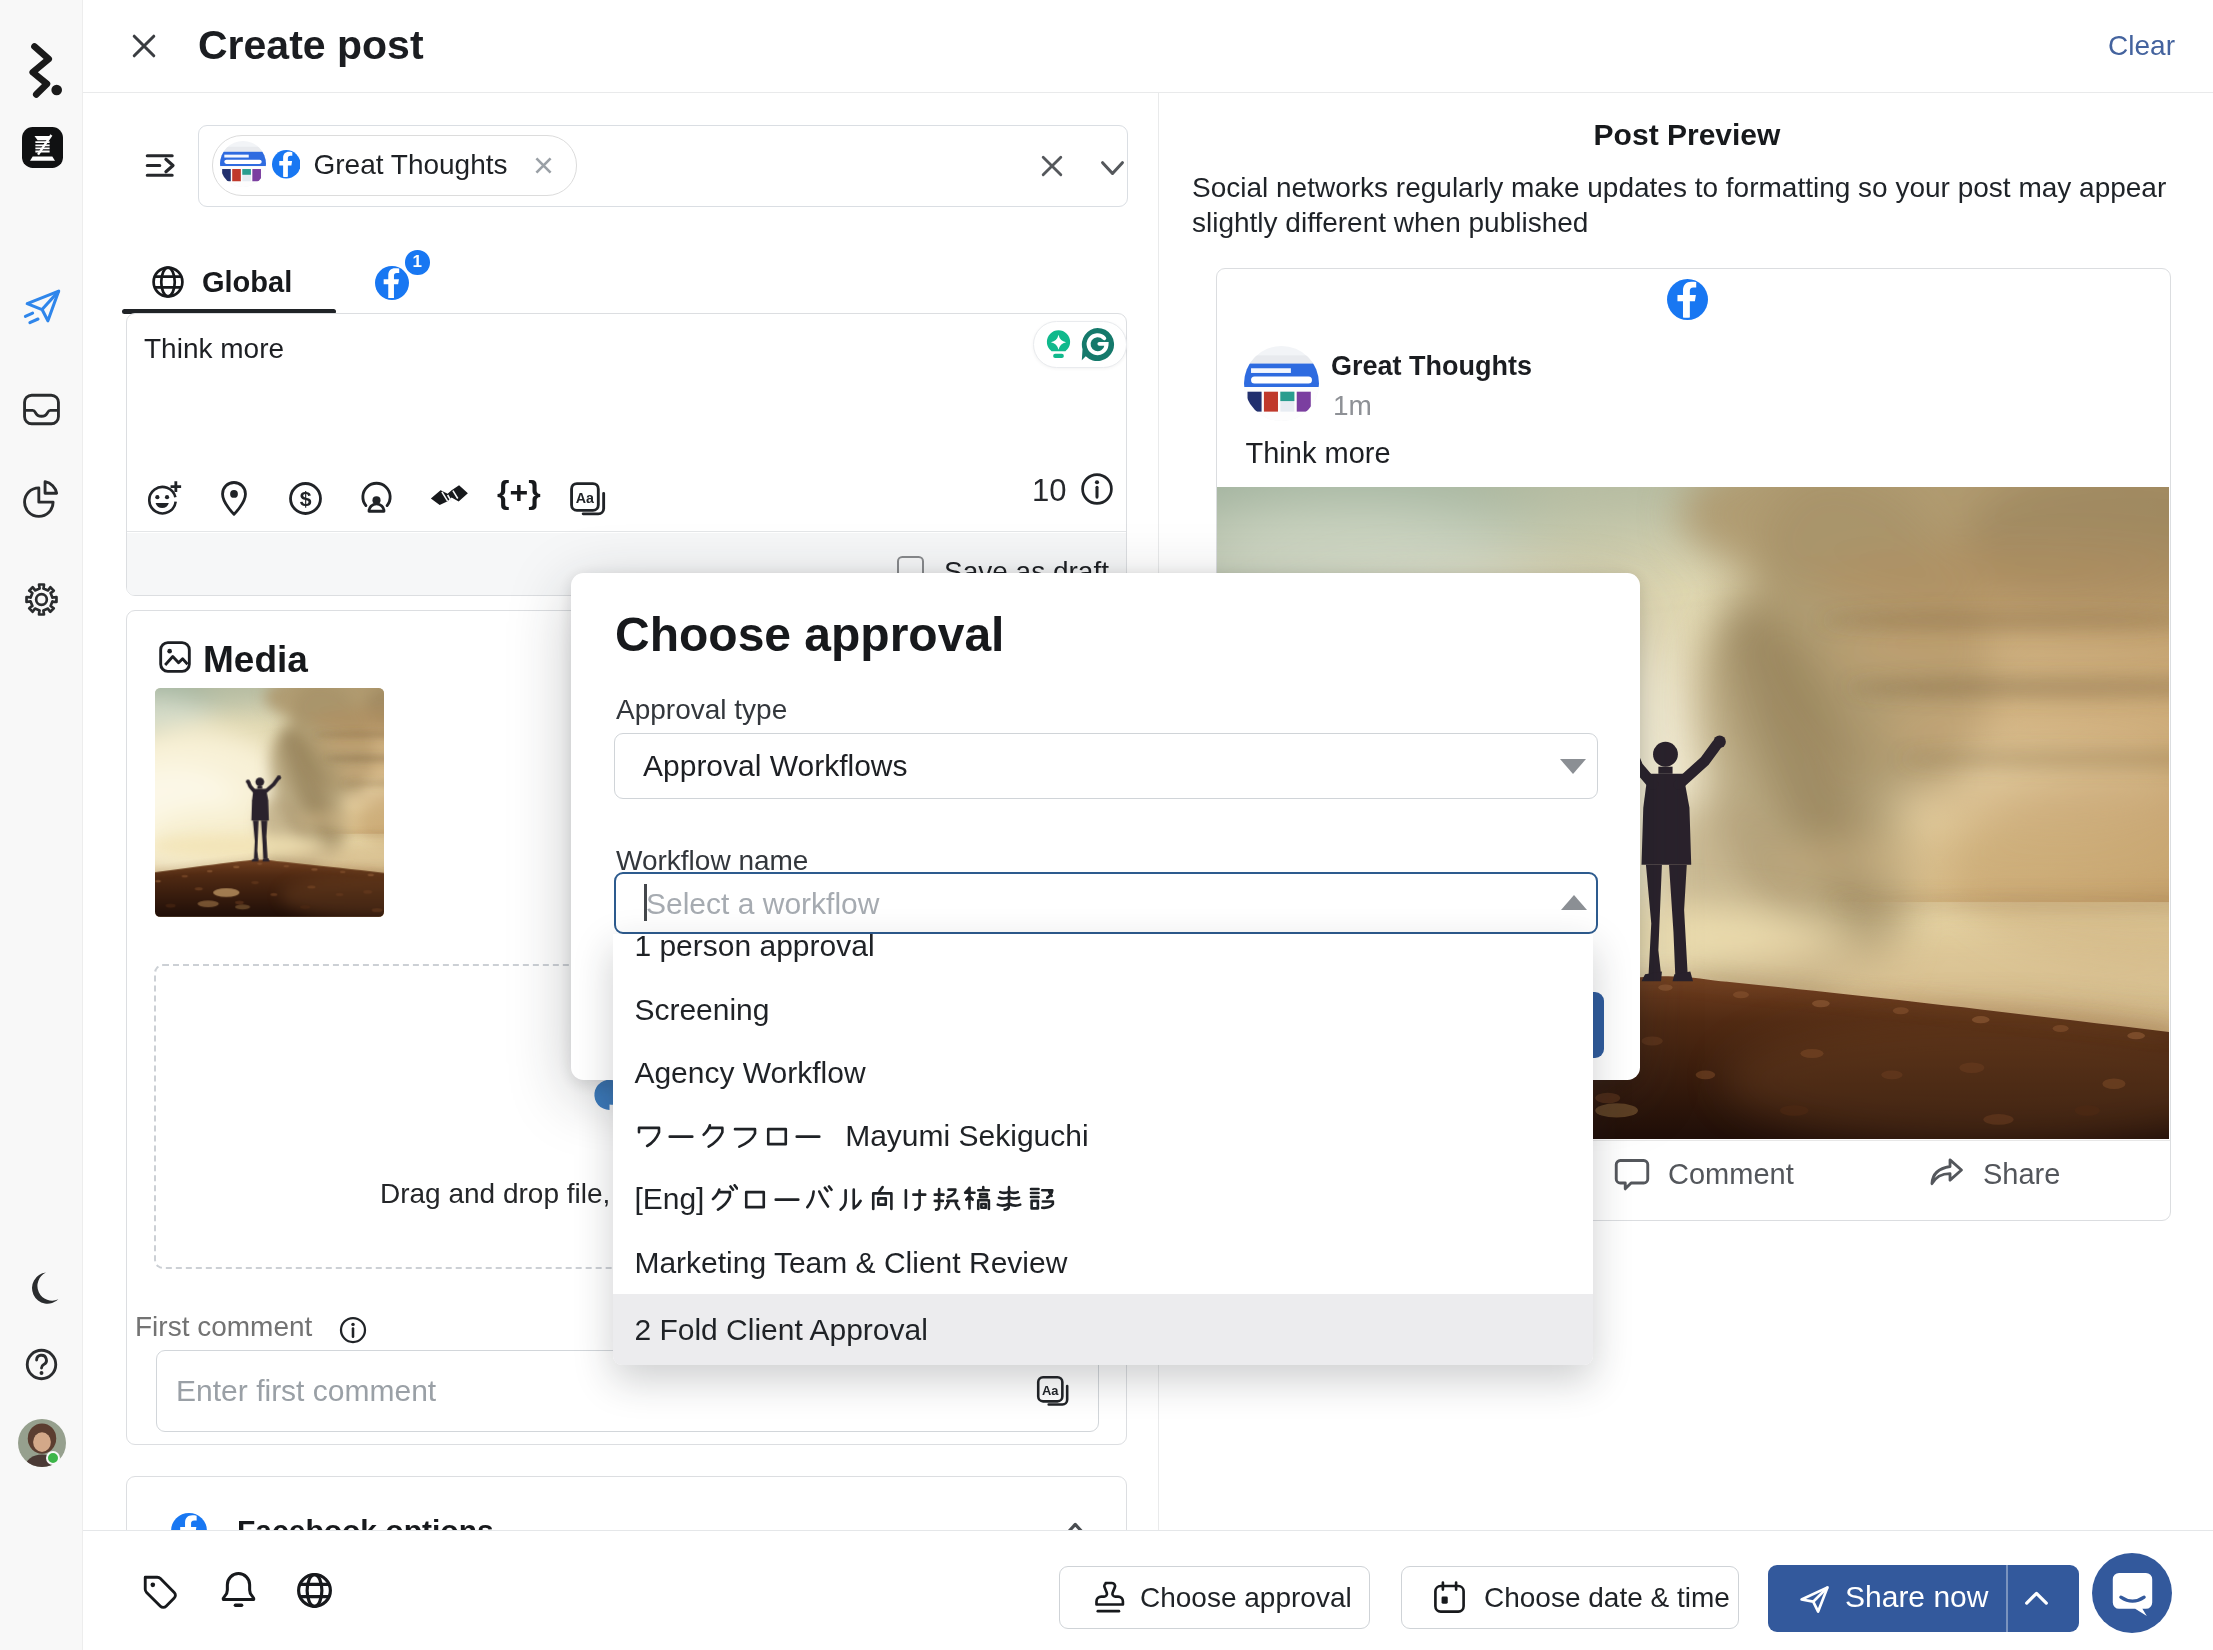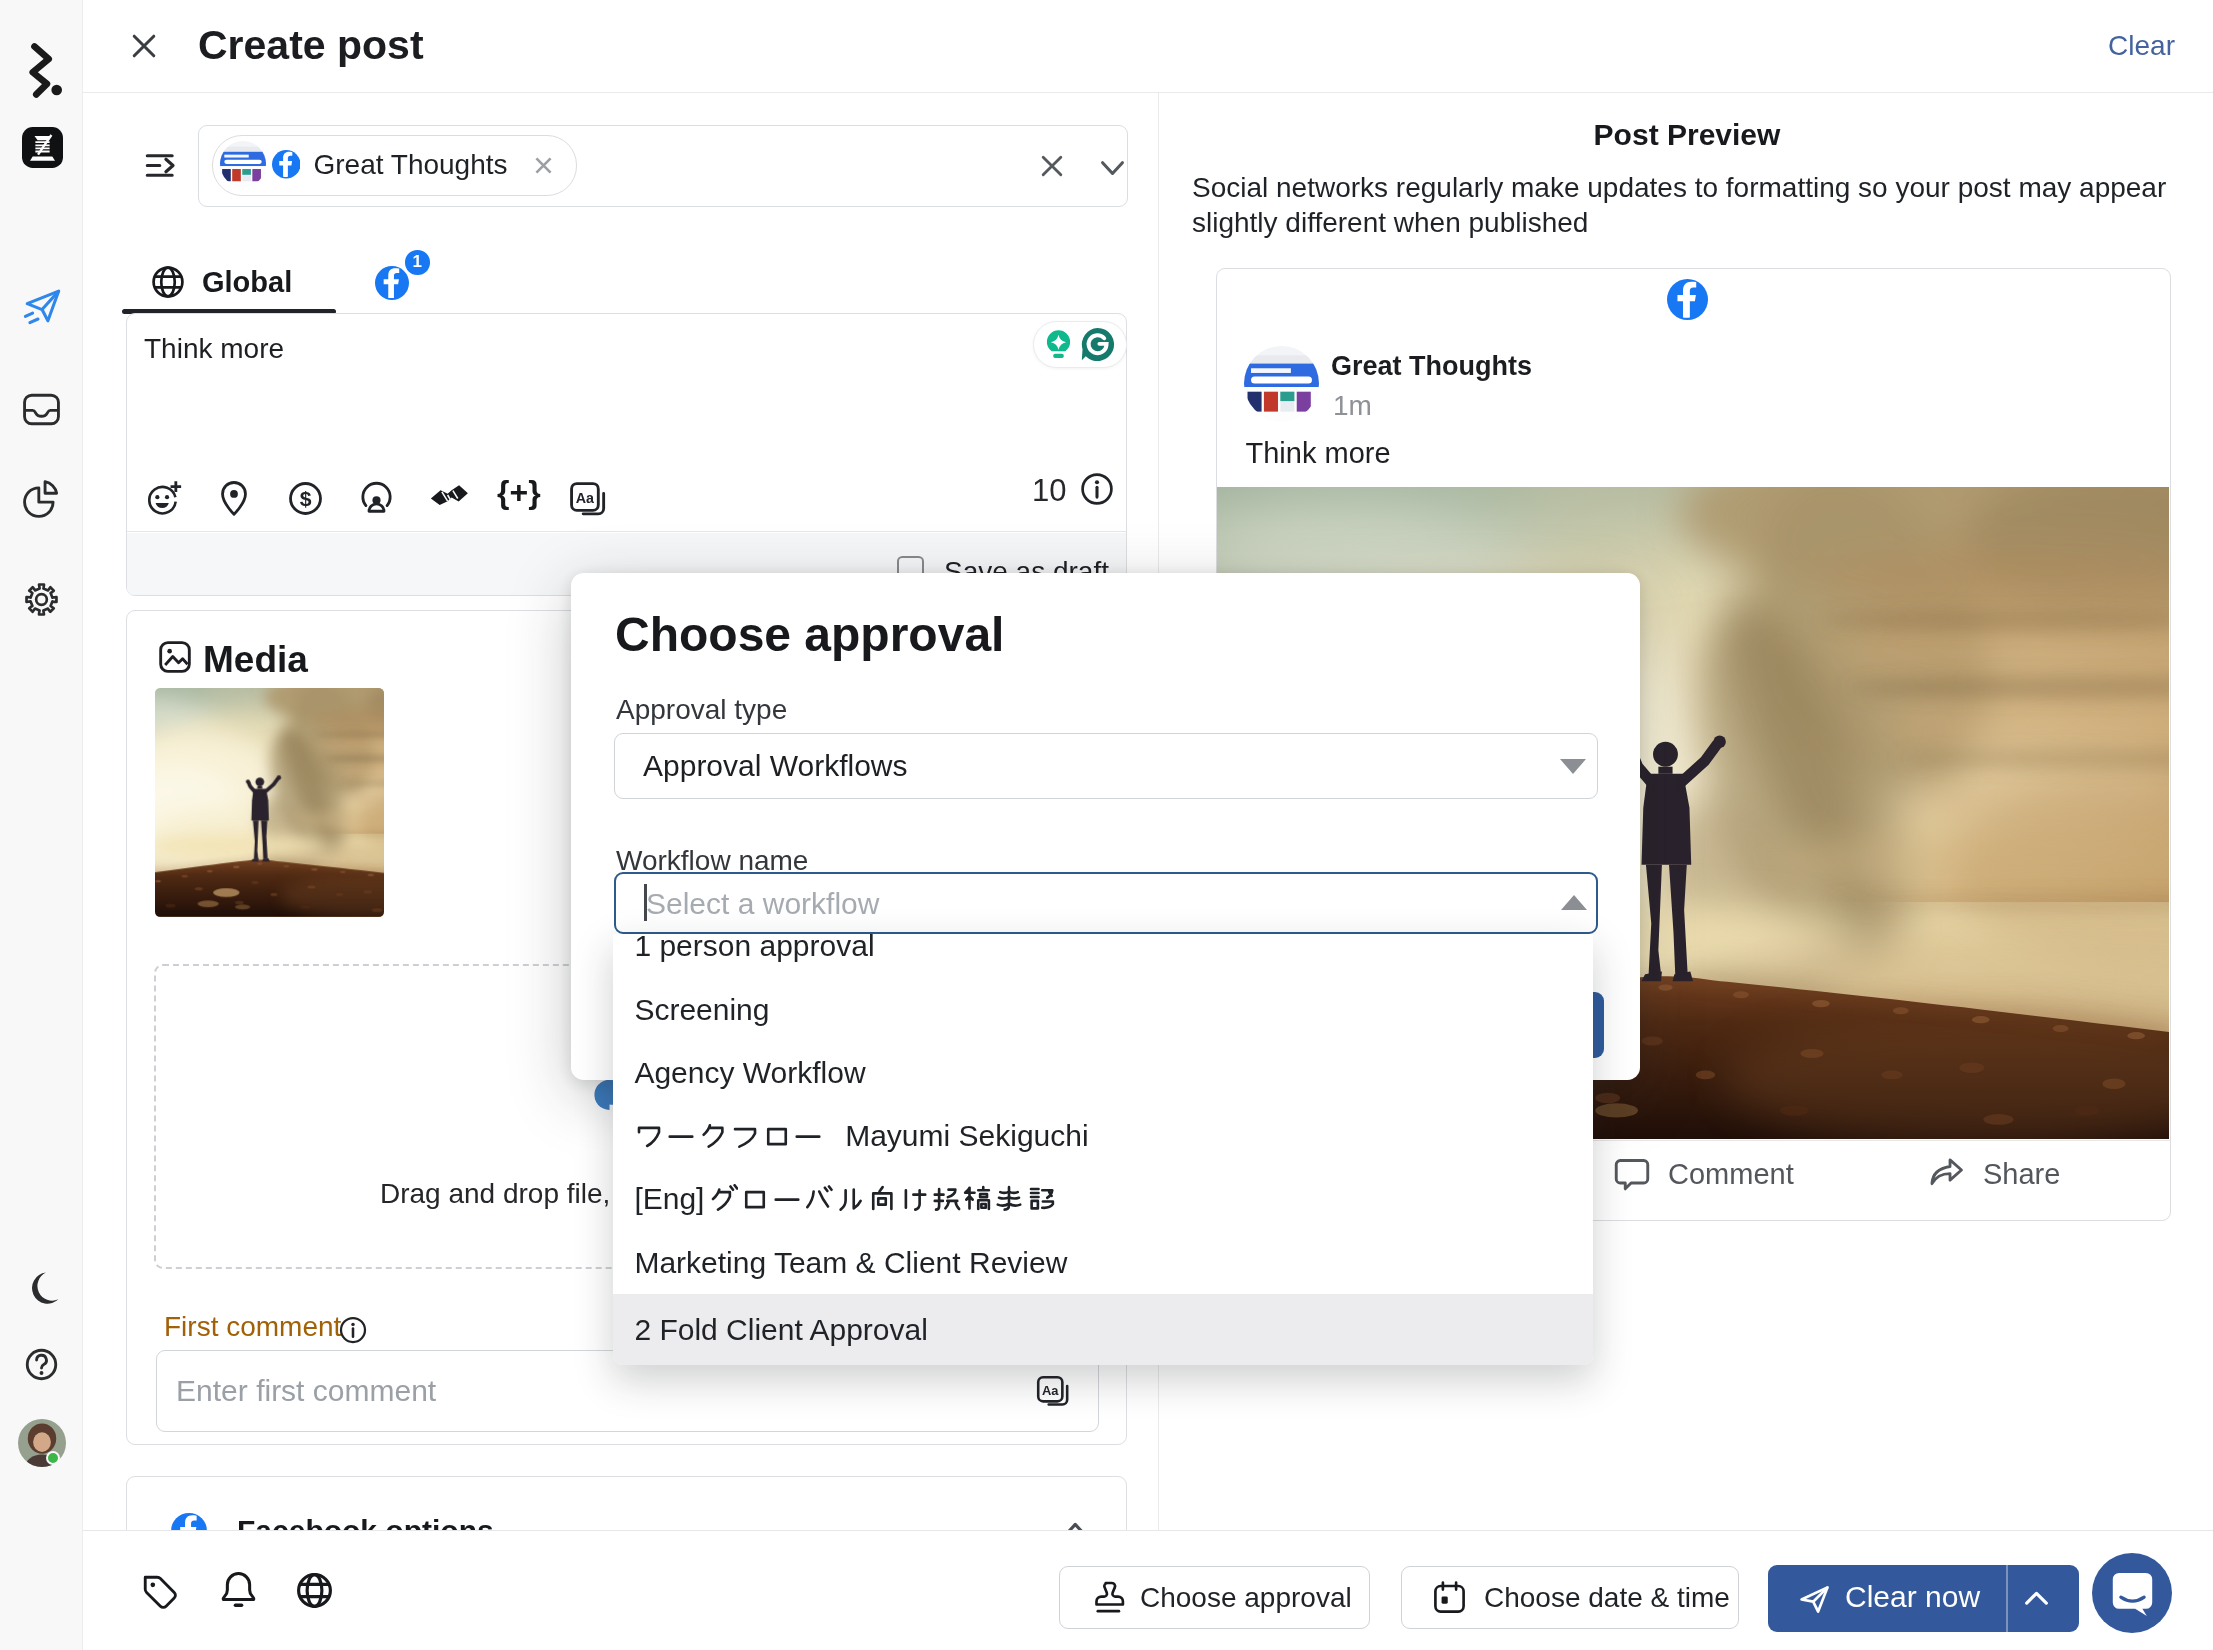--- a/index.html
+++ b/index.html
@@ -37,21 +37,21 @@
   #edfoot { position:absolute; left:0; right:0; top:219px; bottom:0; background:#f6f7f8; border-radius:0 0 7.1px 7.1px; }
   #sadbox { position:absolute; left:770px; top:23px; width:27px; height:27px; border:2.7px solid #87898c; border-radius:5.3px; }
   #sadtxt { position:absolute; left:817px; top:23px; font-size:28px; color:#1d1f23; }
   #mediacard { position:absolute; left:43px; top:517px; width:1001px; height:835px; border:1.8px solid #dcdee1; border-radius:9px; background:#fff; }
   #mediaic { position:absolute; left:31px; top:28.5px; }
   #medialabel { position:absolute; left:76px; top:28px; font-size:37px; font-weight:700; color:#17191c; }
   #thumb { position:absolute; left:28px; top:77px; width:229px; height:229px; border-radius:5.3px; overflow:hidden; }
   #dropzone { position:absolute; left:27px; top:353px; width:946px; height:305px; border:2.7px dashed #ccd0d5; border-radius:9px; }
   #dropcloud { position:absolute; left:430px; top:89px; }
   #droptext { position:absolute; left:224px; top:212px; font-size:28px; color:#242629; white-space:nowrap; }
-  #fclabel { position:absolute; left:37px; top:700px; font-size:28px; color:#a16207; }
+  #fclabel { position:absolute; left:8px; top:700px; font-size:28px; color:#737373; }
   #fcinfo { position:absolute; left:211px; top:704px; }
   #fcinput { position:absolute; left:28.5px; top:739px; width:943px; height:82px; border:1.8px solid #d2d6da; border-radius:9px; background:#fff; }
   #fcph { position:absolute; left:19.6px; top:23px; font-size:30px; color:#9aa0a6; }
   #fcicon { position:absolute; left:878px; top:23px; }
   #fbopt { position:absolute; left:43px; top:1383px; width:1001px; height:107px; border:1.8px solid #dcdee1; border-radius:9px; background:#fff; }
   #fboptfb { position:absolute; left:44px; top:36px; }
   #fbopttxt { position:absolute; left:110px; top:37px; font-size:30px; font-weight:700; color:#17191c; }
   #fboptchev { position:absolute; left:934px; top:43px; }
   #right { position:absolute; left:1161px; top:93px; width:1052px; height:1444px; background:#fff; }
   #ppt { position:absolute; left:0; width:100%; top:25px; text-align:center; font-size:30px; font-weight:700; color:#17191c; }
@@ -493,21 +493,21 @@
       <path d="M13.5 4 v8 M28.5 4 v8" stroke="#17191c" stroke-width="3" stroke-linecap="round"></path>
       <rect x="12" y="20" width="7" height="8" rx="1.5" fill="#17191c"></rect>
     </svg>
     <div class="bbtxt" style="left:82px;">Choose date &amp; time</div>
   </div>
   <div id="postbtn">
     <svg style="position:absolute;left:30px;top:17px" width="34" height="34" viewBox="0 0 38 38">
       <path d="M4 19.5 L33 6 L22.5 33 L17 22 Z" fill="none" stroke="#fff" stroke-width="3" stroke-linejoin="round"></path>
       <path d="M17 22 L33 6" stroke="#fff" stroke-width="3"></path>
     </svg>
-    <div style="position:absolute;left:77px;top:15px;">Clear now</div>
+    <div style="position:absolute;left:77px;top:15px;">Share now</div>
     <div style="position:absolute;left:238px;top:0;width:1.8px;height:67px;background:rgba(255,255,255,.35)"></div>
     <svg style="position:absolute;left:255px;top:23px" width="27" height="19.6" viewBox="0 0 30 22">
         <path d="M4 17 L15 6 L26 17" fill="none" stroke="#fff" stroke-width="3.6" stroke-linecap="round" stroke-linejoin="round"></path>
       </svg>
   </div>
   <div id="intercom">
     <svg style="position:absolute;left:18.7px;top:18px" width="43" height="45" viewBox="0 0 48 50">
       <path d="M9 2 h30 a7 7 0 0 1 7 7 v26 a7 7 0 0 1-7 7 h-4 l5 8 -13-8 H9 a7 7 0 0 1-7-7 V9 a7 7 0 0 1 7-7 z" fill="#fff"></path>
       <path d="M11 29 q13 9 26 0" fill="none" stroke="#33599c" stroke-width="3.6" stroke-linecap="round"></path>
     </svg>

